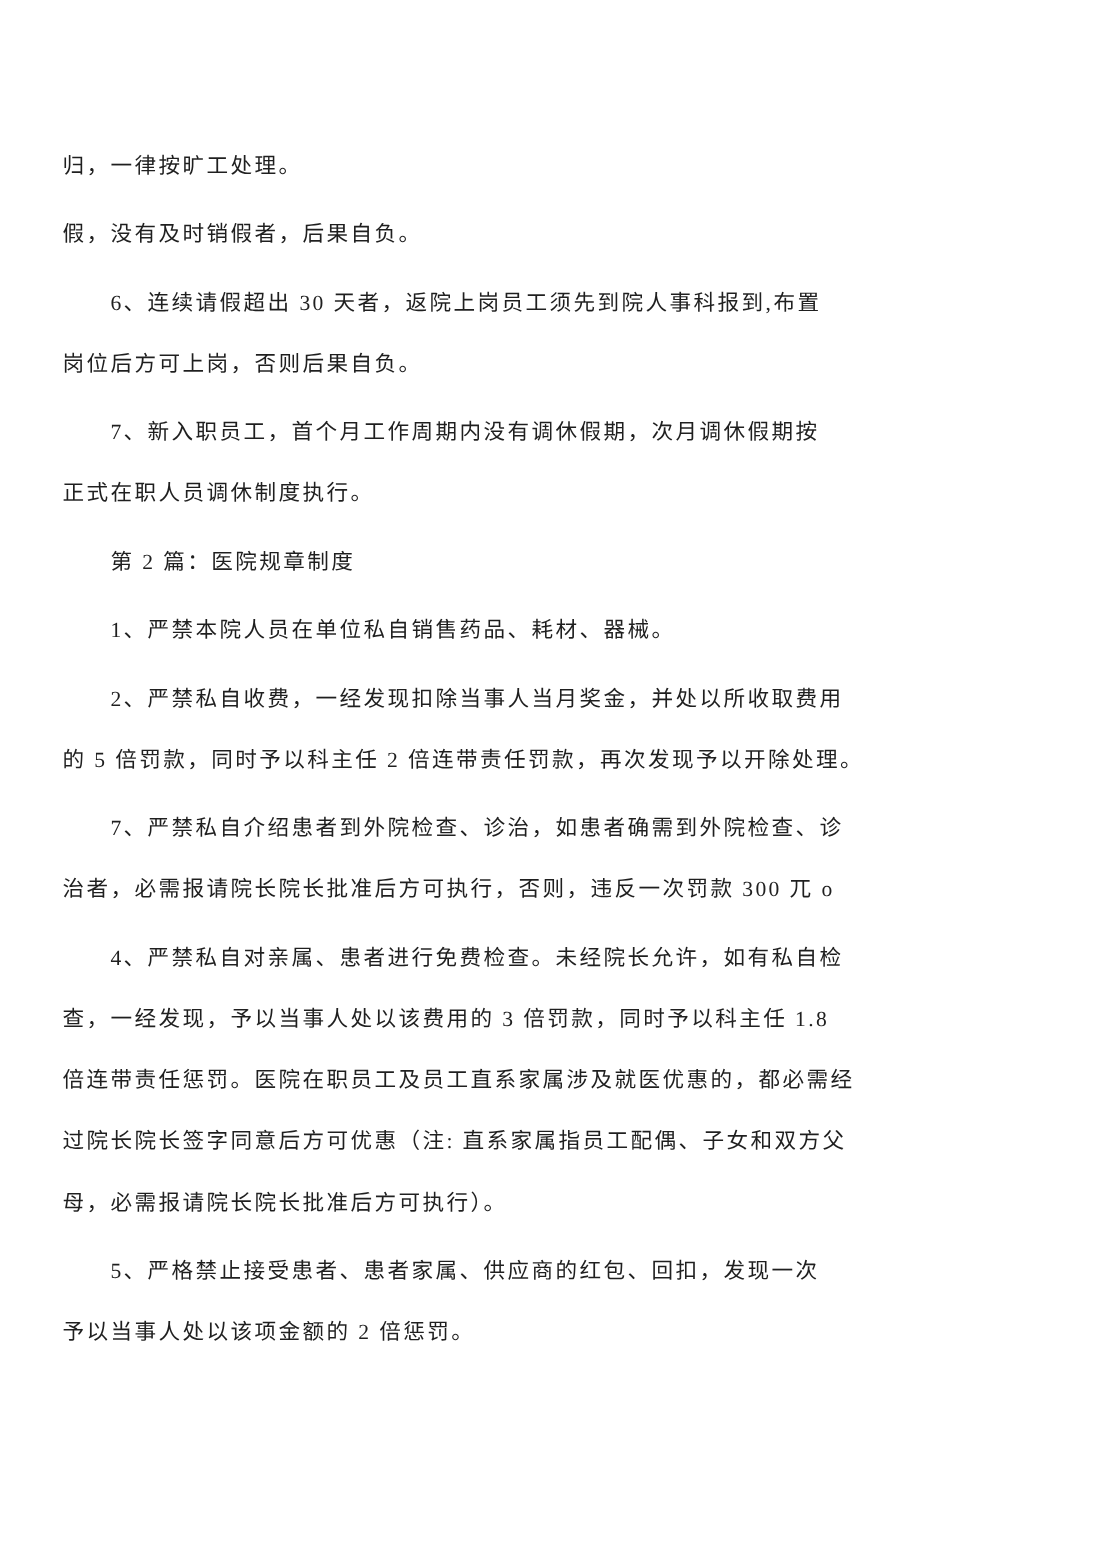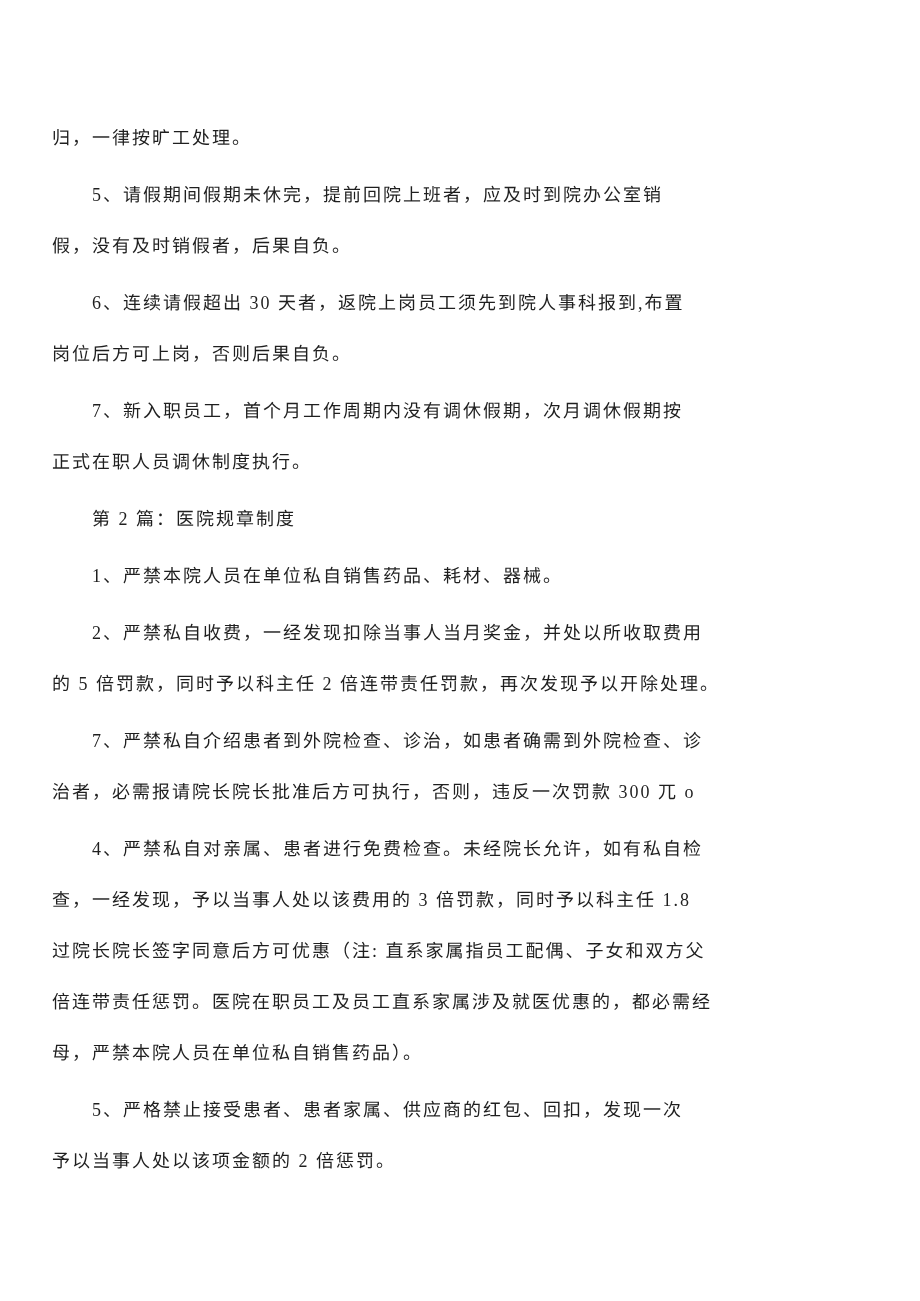--- a/index.html
+++ b/index.html
@@ -38,21 +38,20 @@
 </head>
 <body>
 
 <main class="page">
 
   <section class="para">
     <div class="line">归，一律按旷工处理。</div>
   </section>
 
   <section class="para">
-    <div class="line indent">5、请假期间假期未休完，提前回院上班者，应及时到院办公室销</div>
     <div class="line">假，没有及时销假者，后果自负。</div>
   </section>
 
   <section class="para">
     <div class="line indent">6、连续请假超出 30 天者，返院上岗员工须先到院人事科报到,布置</div>
     <div class="line">岗位后方可上岗，否则后果自负。</div>
   </section>
 
   <section class="para">
     <div class="line indent">7、新入职员工，首个月工作周期内没有调休假期，次月调休假期按</div>
@@ -73,23 +72,23 @@
   </section>
 
   <section class="para">
     <div class="line indent">7、严禁私自介绍患者到外院检查、诊治，如患者确需到外院检查、诊</div>
     <div class="line">治者，必需报请院长院长批准后方可执行，否则，违反一次罚款 300 兀 o</div>
   </section>
 
   <section class="para">
     <div class="line indent">4、严禁私自对亲属、患者进行免费检查。未经院长允许，如有私自检</div>
     <div class="line">查，一经发现，予以当事人处以该费用的 3 倍罚款，同时予以科主任 1.8</div>
+    <div class="line">倍连带责任惩罚。医院在职员工及员工直系家属涉及就医优惠的，都必需经</div>
     <div class="line">过院长院长签字同意后方可优惠（注: 直系家属指员工配偶、子女和双方父</div>
-    <div class="line">倍连带责任惩罚。医院在职员工及员工直系家属涉及就医优惠的，都必需经</div>
-    <div class="line">母，严禁本院人员在单位私自销售药品）。</div>
+    <div class="line">母，必需报请院长院长批准后方可执行）。</div>
   </section>
 
   <section class="para">
     <div class="line indent">5、严格禁止接受患者、患者家属、供应商的红包、回扣，发现一次</div>
     <div class="line">予以当事人处以该项金额的 2 倍惩罚。</div>
   </section>
 
 </main>
 
 </body></html>

